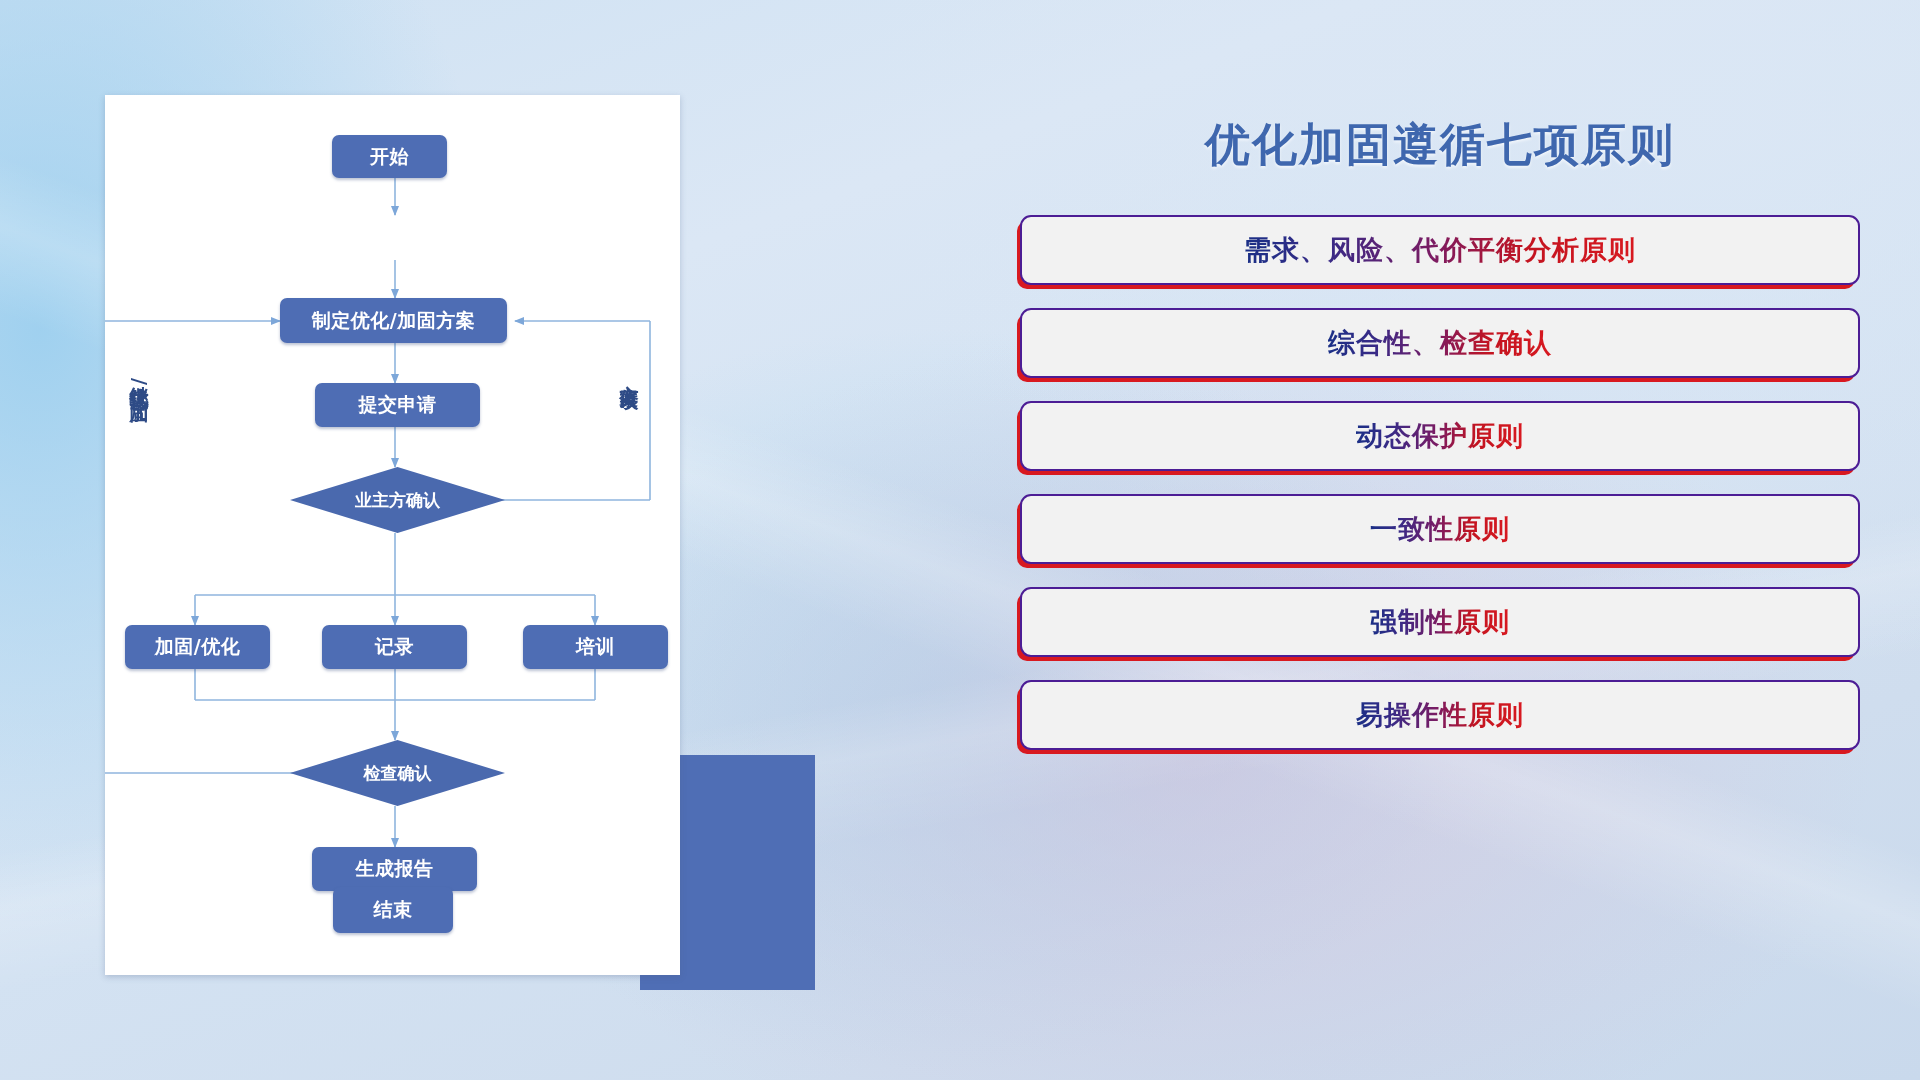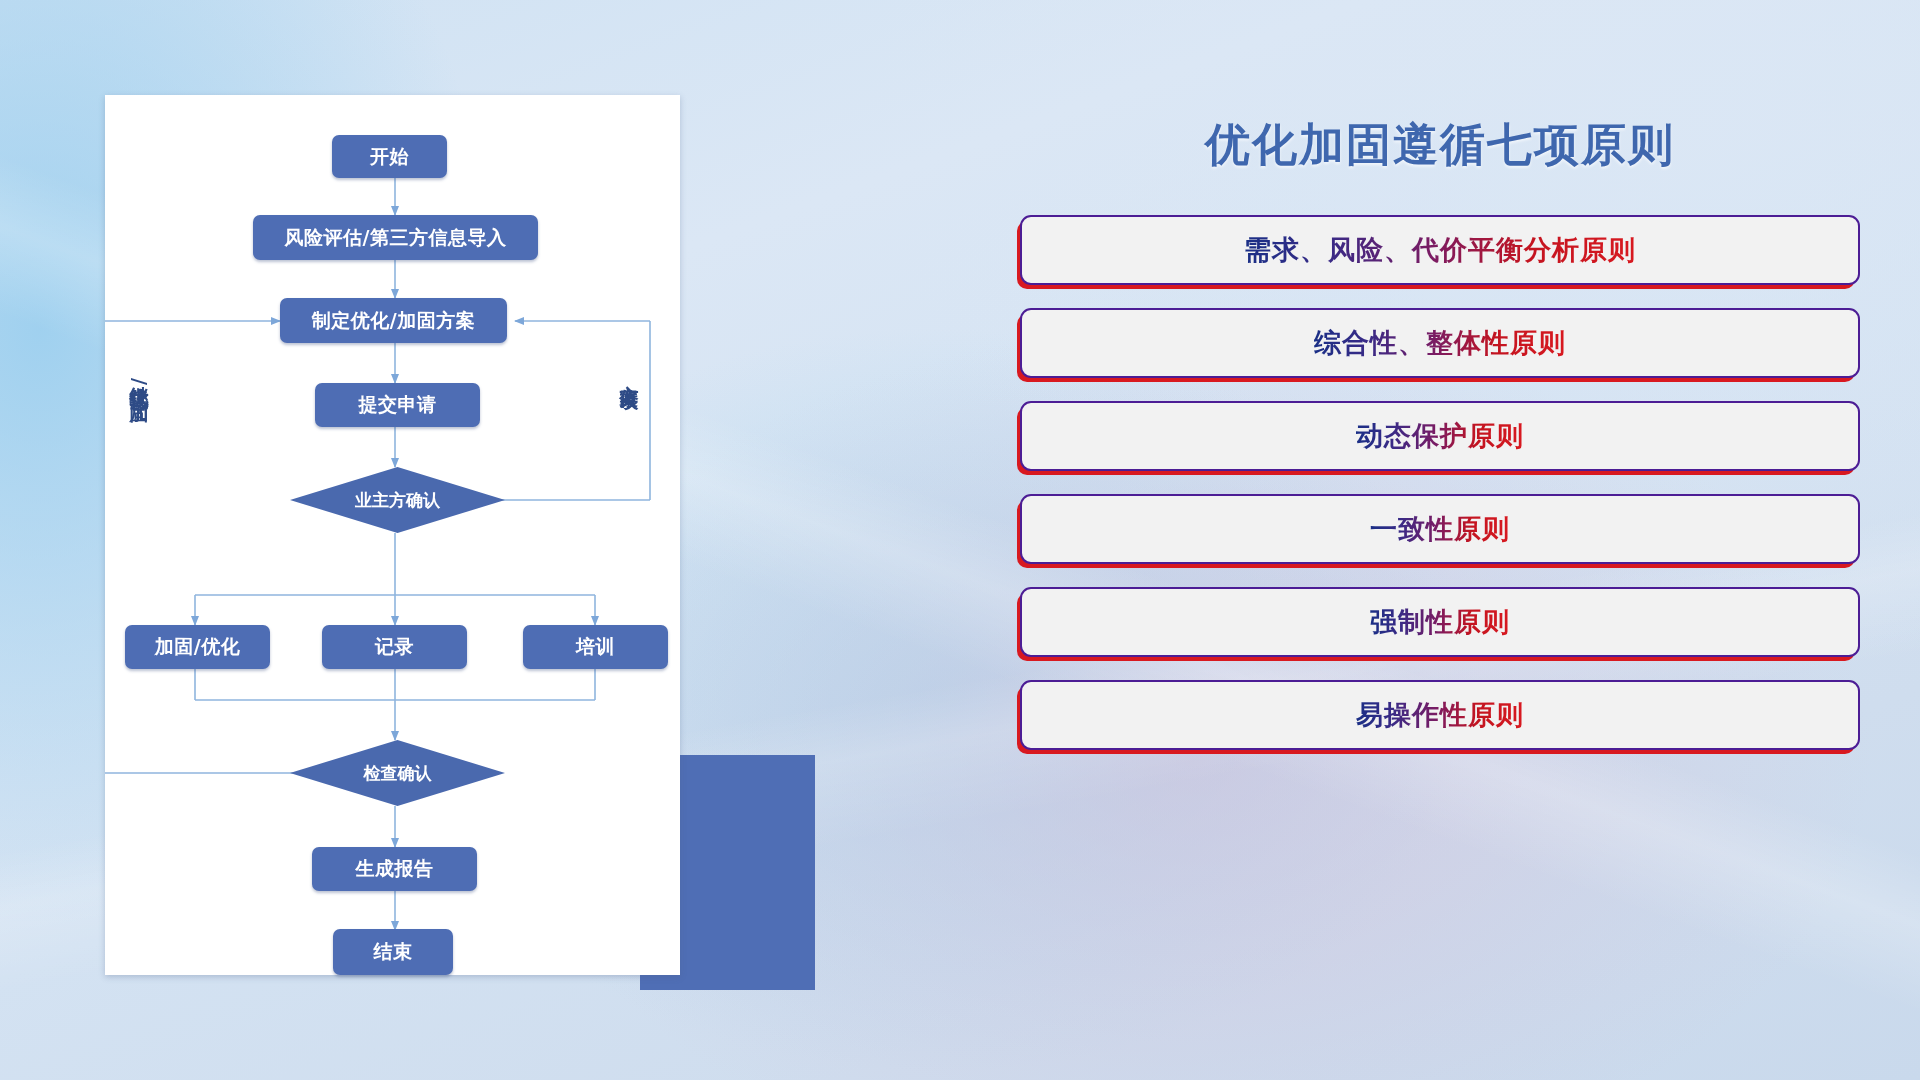--- a/index.html
+++ b/index.html
@@ -151,59 +151,58 @@
           <line x1="-15" y1="226" x2="175" y2="226" marker-end="url(#ahl)"></line>
 
           <line x1="360" y1="405" x2="545" y2="405"></line>
           <line x1="545" y1="405" x2="545" y2="226"></line>
           <line x1="545" y1="226" x2="410" y2="226" marker-end="url(#ahl)"></line>
         </g>
       </svg>
 
       <div class="node" style="left:227px;top:40px;width:115px;height:43px;">开始</div>
 
-      <div class="node" style="left:148px;top:120px;width:285px;height:45px;">风险评估/第三方信息导入</div>
 
       <div class="node" style="left:175px;top:203px;width:227px;height:45px;">制定优化/加固方案</div>
 
       <div class="node" style="left:210px;top:288px;width:165px;height:44px;">提交申请</div>
 
       <div class="diamond" style="left:185px;top:372px;width:215px;height:66px;">业主方确认</div>
 
       <div class="node" style="left:20px;top:530px;width:145px;height:44px;">加固/优化</div>
 
       <div class="node" style="left:217px;top:530px;width:145px;height:44px;">记录</div>
 
       <div class="node" style="left:418px;top:530px;width:145px;height:44px;">培训</div>
 
       <div class="diamond" style="left:185px;top:645px;width:215px;height:66px;">检查确认</div>
 
       <div class="node" style="left:207px;top:752px;width:165px;height:44px;">生成报告</div>
 
-      <div class="node" style="left:228px;top:834px;width:120px;height:46px;">结束</div>
+      <div class="node" style="left:228px;top:792px;width:120px;height:46px;">结束</div>
 
       <div class="vlabel" style="left:22px;top:275px;">继续优化/加固</div>
 
       <div class="vlabel" style="left:512px;top:275px;">方案修改</div>
 
     </div>
   </div>
 
   <div class="panel">
 
     <div class="panel-title">优化加固遵循七项原则</div>
 
     <div class="plist">
 
       <div class="pitem">
         <span class="pitem-label">需求、风险、代价平衡分析原则</span>
       </div>
 
       <div class="pitem">
-        <span class="pitem-label">综合性、整体性原则</span>
+        <span class="pitem-label">综合性、检查确认</span>
       </div>
 
       <div class="pitem">
         <span class="pitem-label">动态保护原则</span>
       </div>
 
 
       <div class="pitem">
         <span class="pitem-label">一致性原则</span>
       </div>

